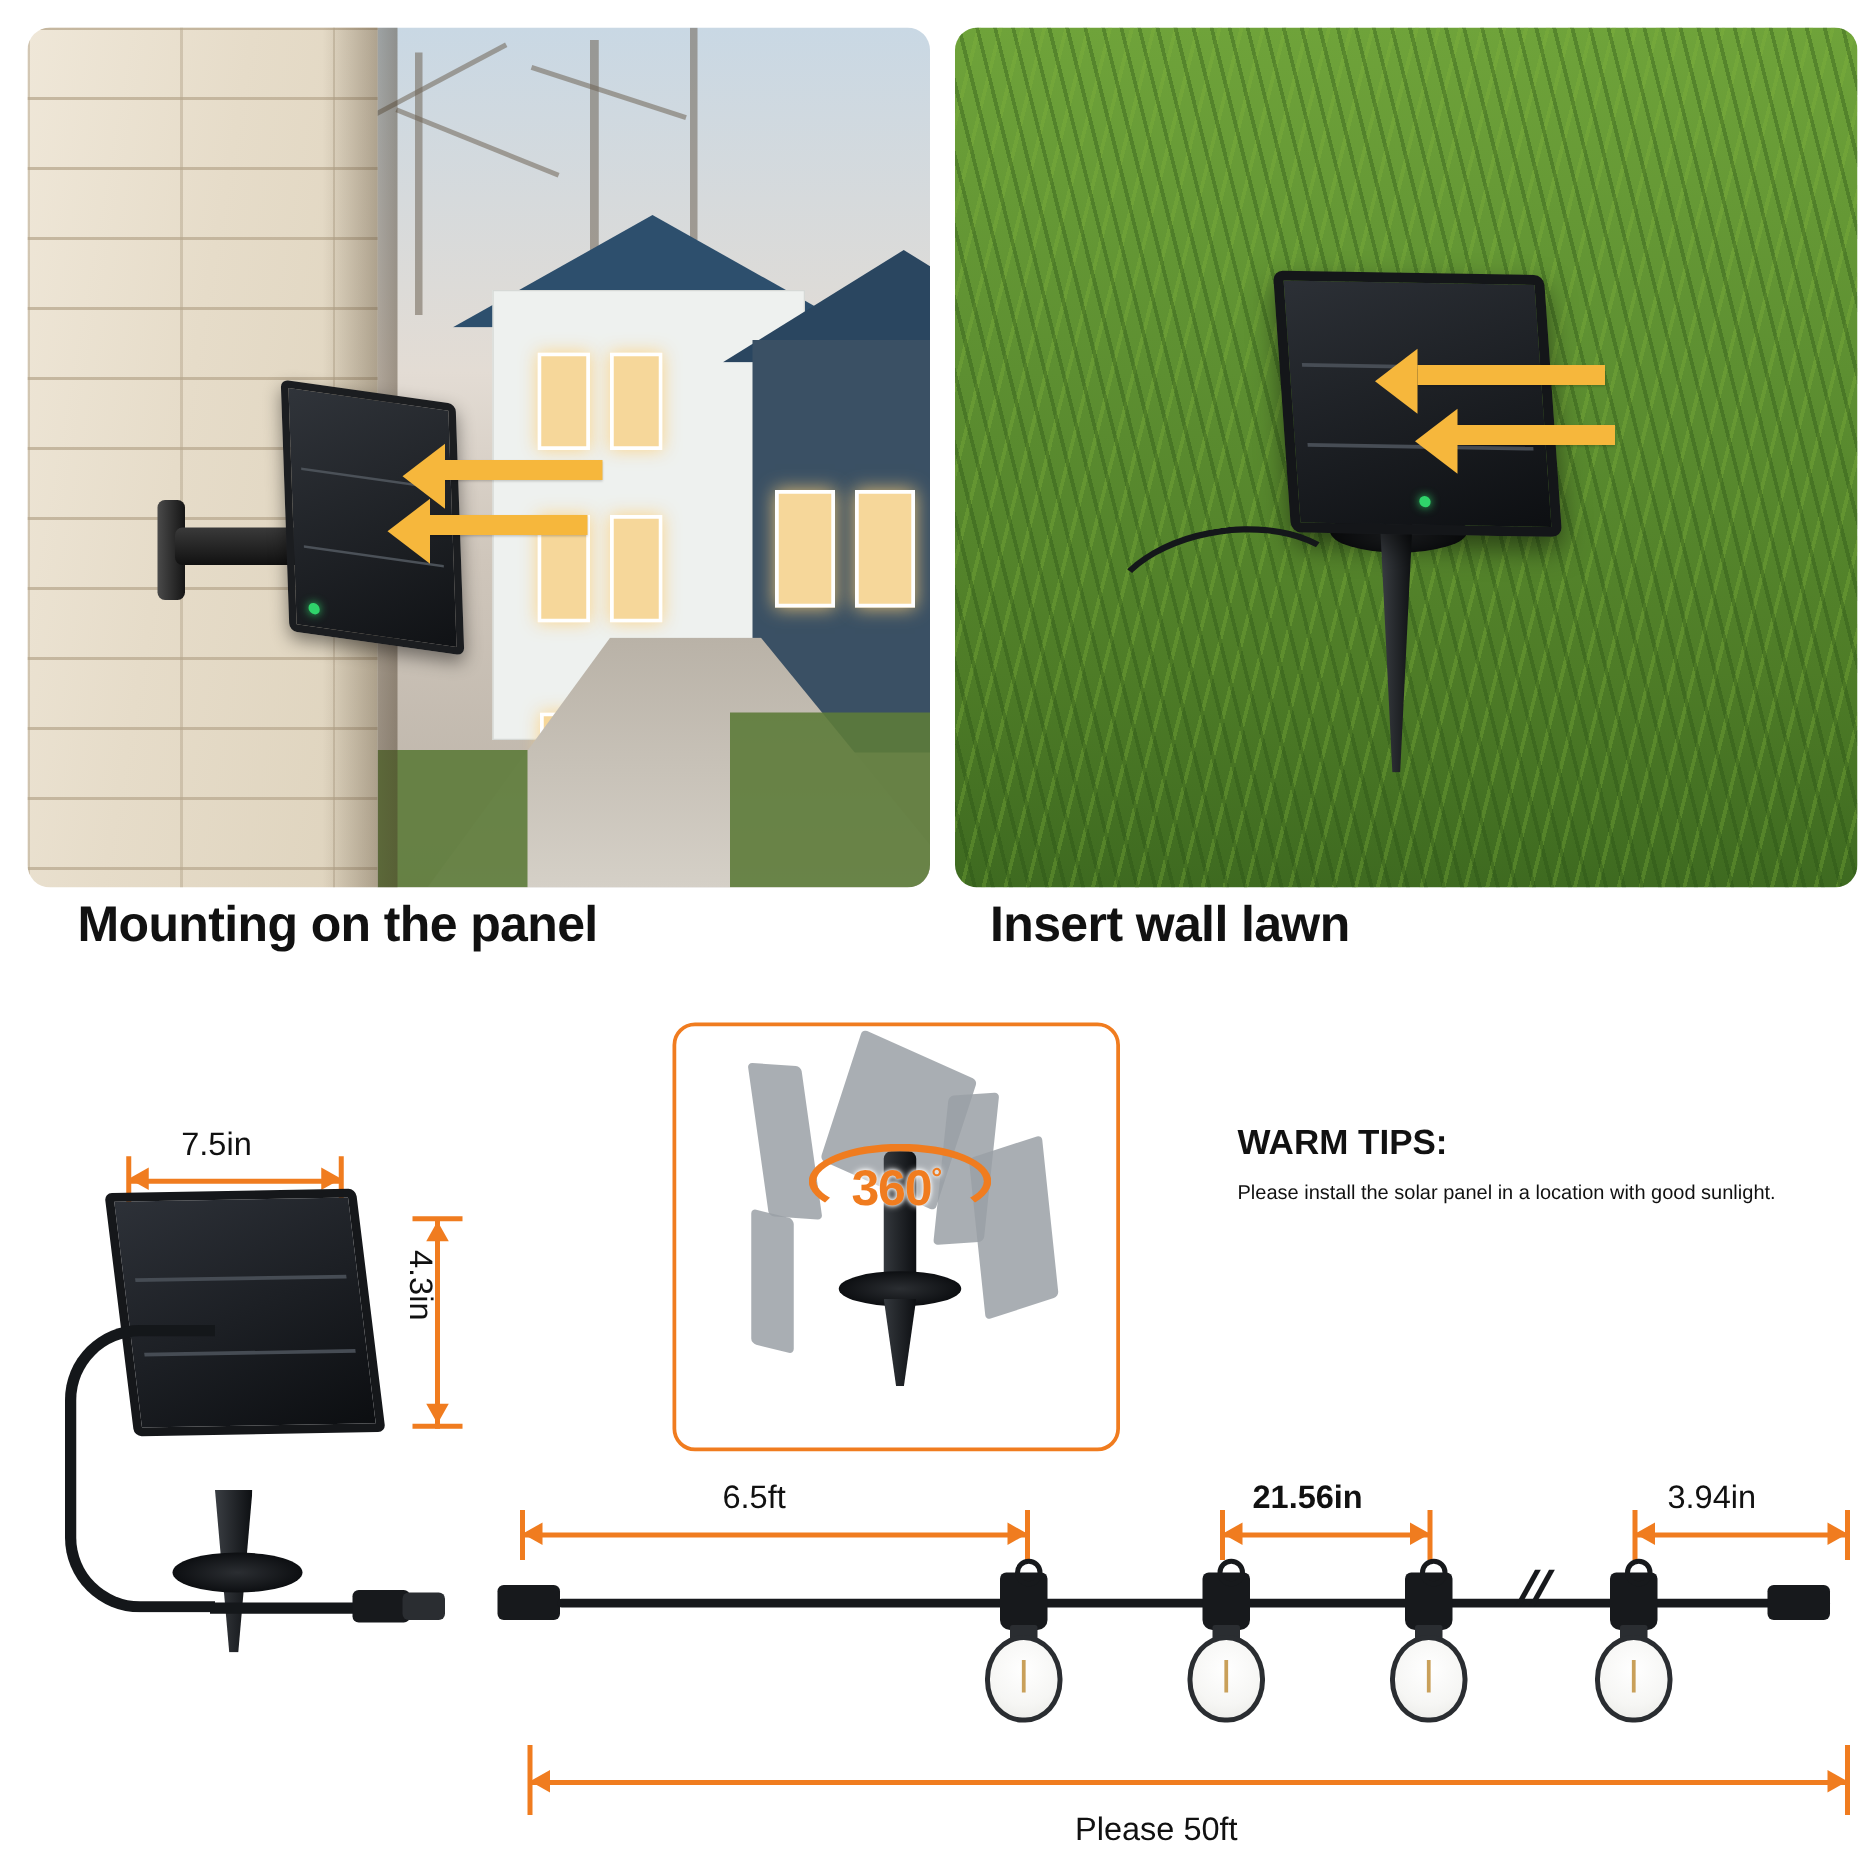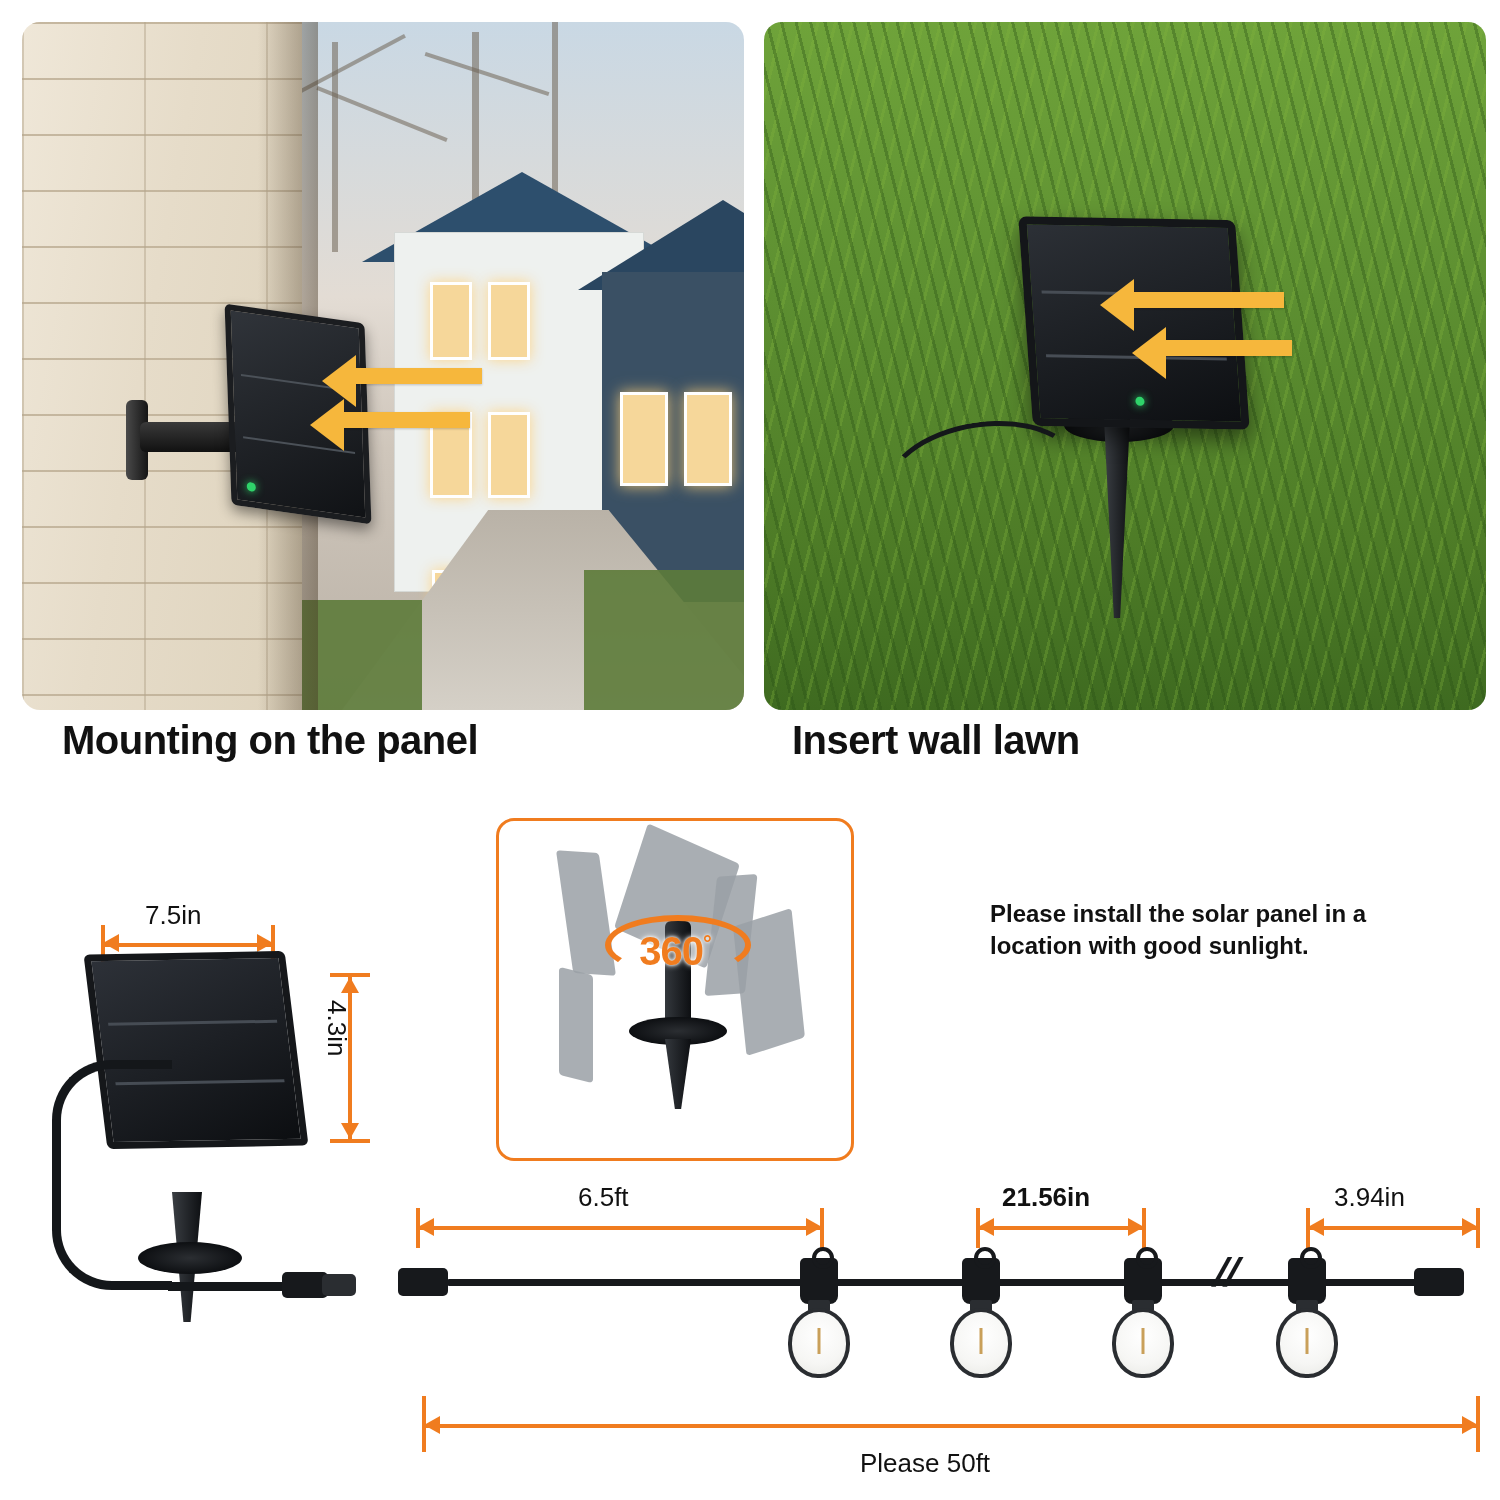--- a/index.html
+++ b/index.html
@@ -163,39 +163,39 @@
   #caption-lawn { left: 792px; top: 718px; }
 
   
   .dim-text {
     position:absolute; font-size:26px; color:#111; white-space:nowrap;
   }
   .orange-line { position:absolute; background:#f07c1f; }
   .orange-cap { position:absolute; width:4px; background:#f07c1f; }
 
   #rotate-box {
-    position:absolute; left:496px; top:818px; width:358px; height:343px;
+    position:absolute; left:538px; top:818px; width:358px; height:343px;
     border:3px solid #f07c1f; border-radius:18px; background:#fff;
   }
   .badge360 {
     position:absolute; left:50%; top:108px; transform:translateX(-50%);
     color:#f07c1f; font-weight:800; font-size:40px; letter-spacing:-1px;
     text-shadow: 0 0 3px #fff, 0 0 6px #fff;
     z-index: 5;
   }
   .badge360 .deg { font-size:22px; vertical-align:super; }
   .ghost-panel {
     position:absolute; background:#9aa0a6; opacity:.85; border-radius:4px;
   }
 
   #tips {
     position:absolute; left:990px; top:898px; width:470px;
   }
   #tips h3 { margin:0 0 14px 0; font-size:28px; font-weight:700; }
-  #tips p { margin:0; font-size:24px; line-height:1.32; font-weight:700; }
+  #tips p { margin:0; font-size:16px; line-height:1.32; font-weight:400; }
 
   
   .wire { position:absolute; height:7px; background:#17191c; border-radius:4px; }
   .socket {
     position:absolute; width:38px; height:46px; background:#17191c; border-radius:5px 5px 8px 8px;
   }
   .socket::before {
     content:""; position:absolute; left:12px; top:-11px; width:14px; height:14px;
     border:4px solid #17191c; border-radius:50%; background:transparent;
   }
@@ -329,20 +329,21 @@
 
   <div style="position:absolute;left:166px;top:100px;width:26px;height:120px;background:linear-gradient(to right,#34383d,#0d0f12);border-radius:6px;"></div>
   <div style="position:absolute;left:130px;top:196px;width:98px;height:28px;background:radial-gradient(ellipse at center,#2b2e32 0%,#0d0f12 70%);border-radius:50%;"></div>
   <div style="position:absolute;left:166px;top:218px;width:26px;height:70px;background:linear-gradient(to right,#34383d,#0d0f12);clip-path:polygon(0% 0%,100% 0%,62% 100%,38% 100%);"></div>
 
   <div style="position:absolute;left:106px;top:94px;width:146px;height:60px;border:6px solid #f07c1f;border-radius:50%;border-bottom-color:transparent;"></div>
   <div class="badge360"><span>360</span><span class="deg">°</span></div>
 </div>
 
 <div id="tips">
+  <h3>WARM TIPS:</h3>
   <p>Please install the solar panel in a location with good sunlight.</p>
 </div>
 
 <div>
 
   <div class="dim-text" style="left:578px;top:1182px;">6.5ft</div>
   <div class="orange-line" style="left:418px;top:1226px;width:404px;height:4px;"></div>
   <div class="orange-cap" style="left:416px;top:1208px;height:40px;"></div>
   <div class="orange-cap" style="left:820px;top:1208px;height:40px;"></div>
   <div style="position:absolute;left:418px;top:1218px;width:0;height:0;border-top:9px solid transparent;border-bottom:9px solid transparent;border-right:16px solid #f07c1f;"></div>

